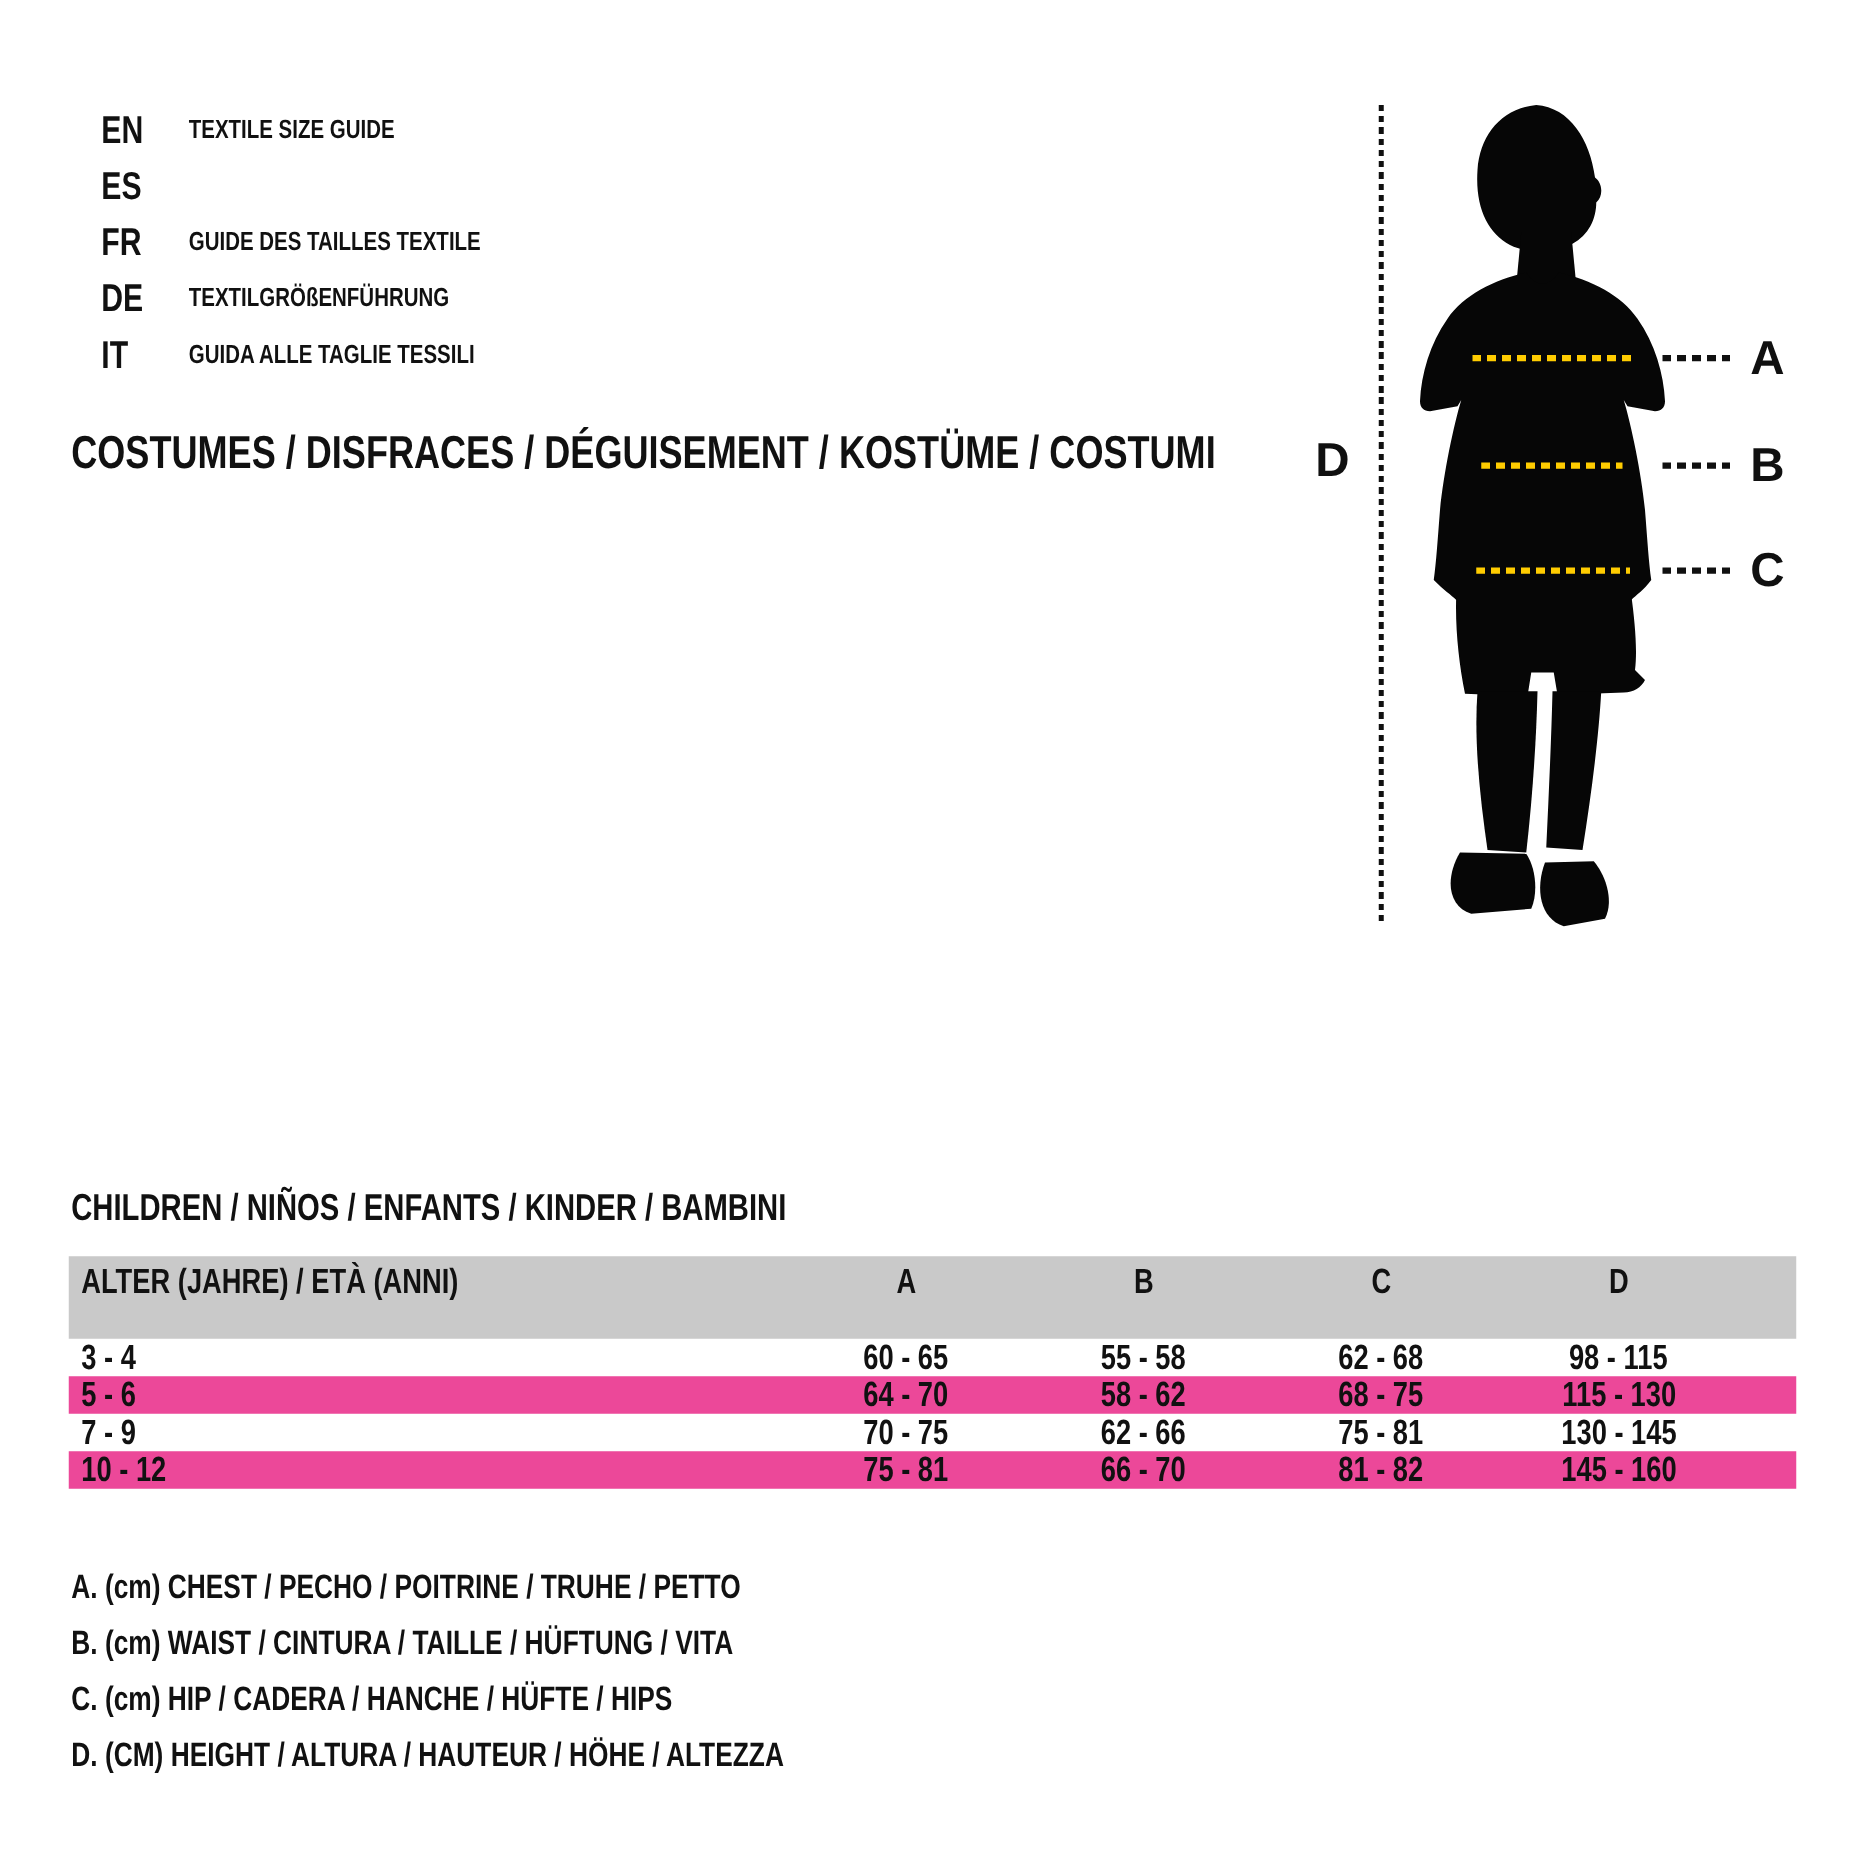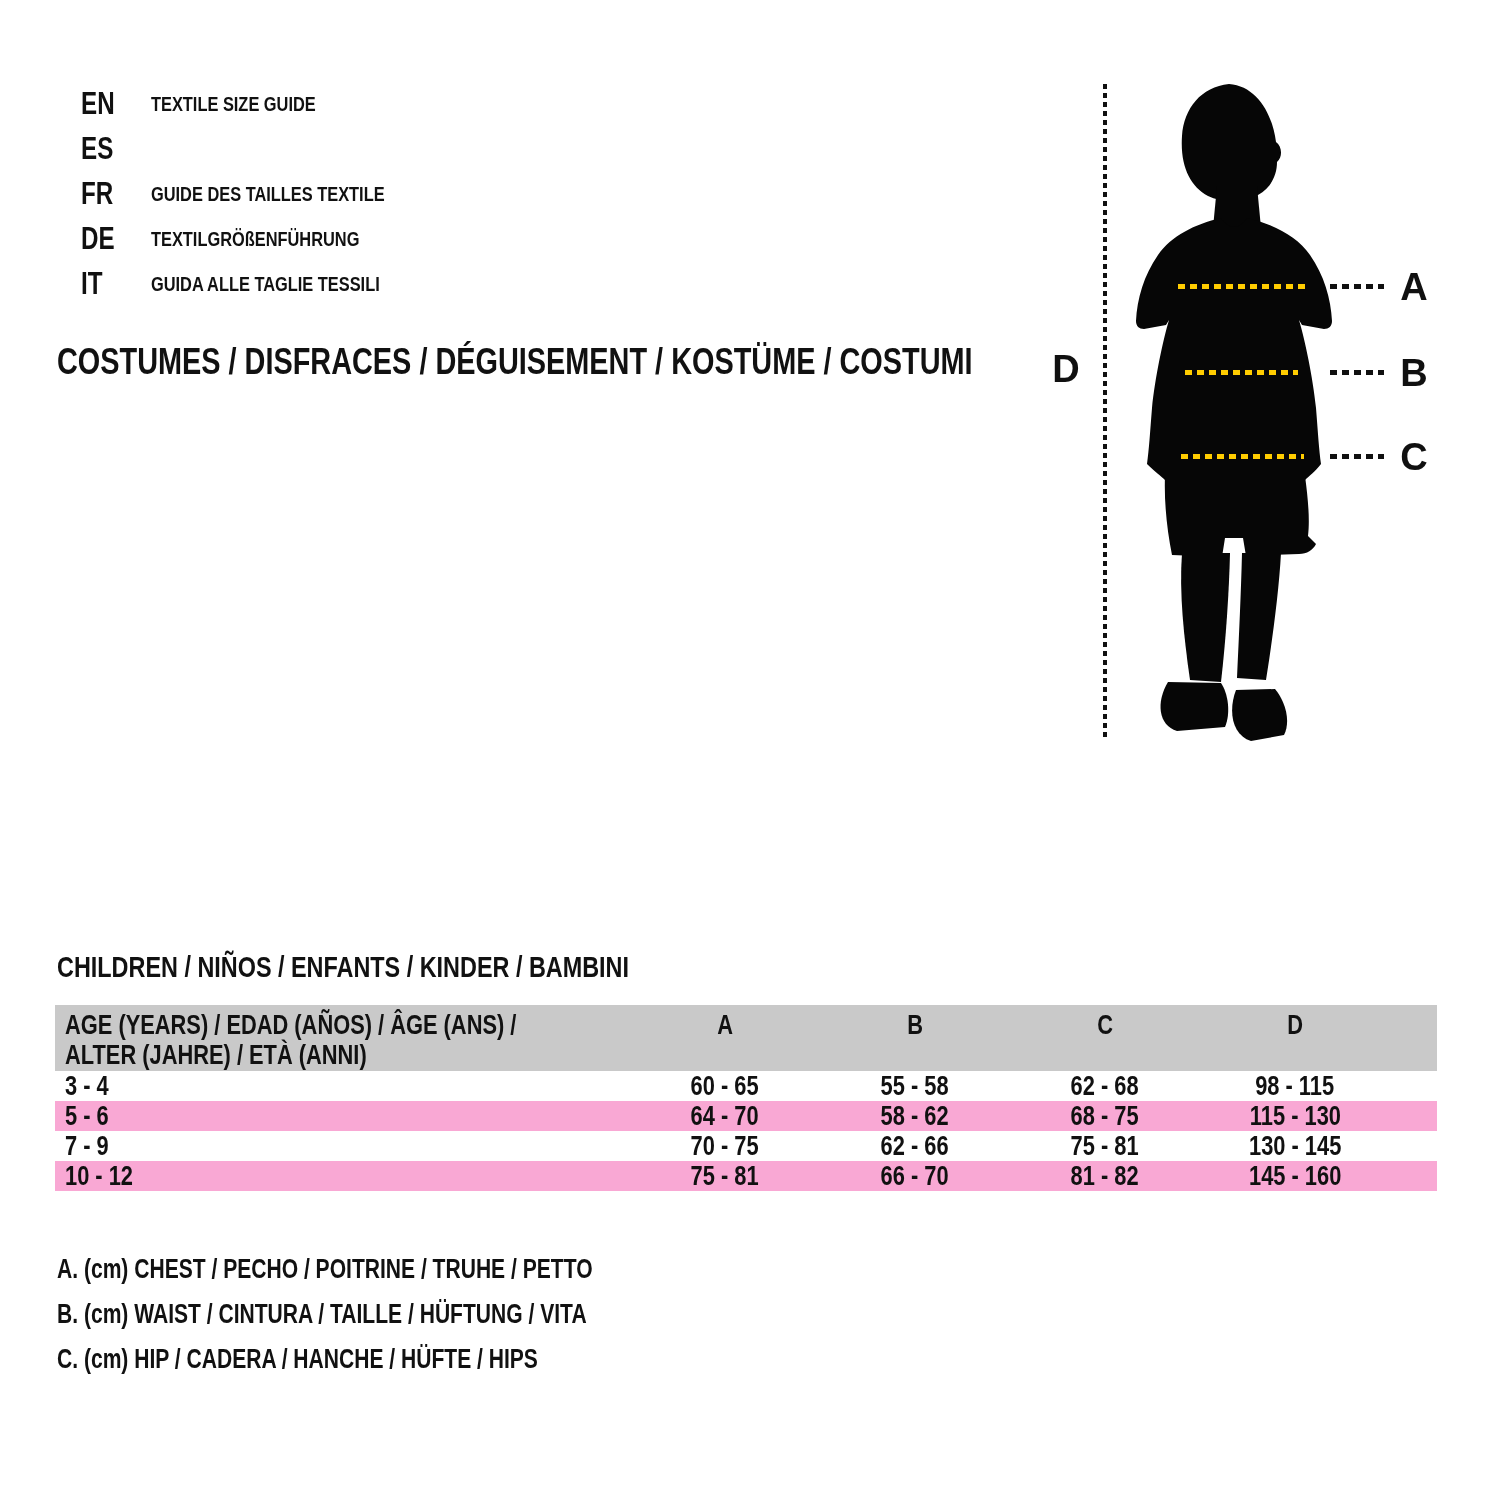--- a/index.html
+++ b/index.html
@@ -61,21 +61,21 @@
 
   
   .children-title { position:absolute; left:57px; top:950px; font-size:30px; font-weight:700; }
   .size-grid { position:absolute; left:55px; top:1005px; width:1382px; font-weight:700; }
   .grid-row {
     display:grid; grid-template-columns:575px 190px 190px 190px 190px;
     padding-right:47px; align-items:center;
   }
   .grid-row.header { background:#c9c9c9; height:66px; align-items:start; }
   .grid-row.data { height:30px; }
-  .grid-row.alt { background:#f9a8d4; }
+  .grid-row.alt { background:#ec4899; }
   .cell { font-size:28px; line-height:30px; }
   .cell.first { padding-left:10px; }
   .cell.num { text-align:center; }
   .header .cell { padding-top:5px; }
   .age-lines div { font-size:28px; line-height:30px; }
 
   
   .legend { position:absolute; left:57px; top:1247px; }
   .legend-line { height:45px; display:flex; align-items:center; font-size:27px; font-weight:700; }
 </style>
@@ -151,21 +151,20 @@
     <div class="m-label b">B</div>
     <div class="m-label c">C</div>
     <div class="m-label d">D</div>
   </div>
 
   <h2 class="children-title"><span class="cond">CHILDREN / NIÑOS / ENFANTS / KINDER / BAMBINI</span></h2>
 
   <div class="size-grid">
     <div class="grid-row header">
       <div class="cell first age-lines">
-        <div><span class="cond">AGE (YEARS) / EDAD (AÑOS) / ÂGE (ANS) /</span></div>
         <div><span class="cond">ALTER (JAHRE) / ETÀ (ANNI)</span></div>
       </div>
       <div class="cell num"><span class="cond-c">A</span></div>
       <div class="cell num"><span class="cond-c">B</span></div>
       <div class="cell num"><span class="cond-c">C</span></div>
       <div class="cell num"><span class="cond-c">D</span></div>
     </div>
 
     <div class="grid-row data">
       <div class="cell first"><span class="cond">3 - 4</span></div>
@@ -203,15 +202,18 @@
   <div class="legend">
     <div class="legend-line">
         <span class="cond">A. (cm) CHEST / PECHO / POITRINE / TRUHE / PETTO</span>
       </div>
     <div class="legend-line">
         <span class="cond">B. (cm) WAIST / CINTURA / TAILLE / HÜFTUNG / VITA</span>
       </div>
     <div class="legend-line">
         <span class="cond">C. (cm) HIP / CADERA / HANCHE / HÜFTE / HIPS</span>
       </div>
+    <div class="legend-line">
+        <span class="cond">D. (CM) HEIGHT / ALTURA / HAUTEUR / HÖHE / ALTEZZA</span>
+      </div>
   </div>
 
 </div>
 
 </body></html>

